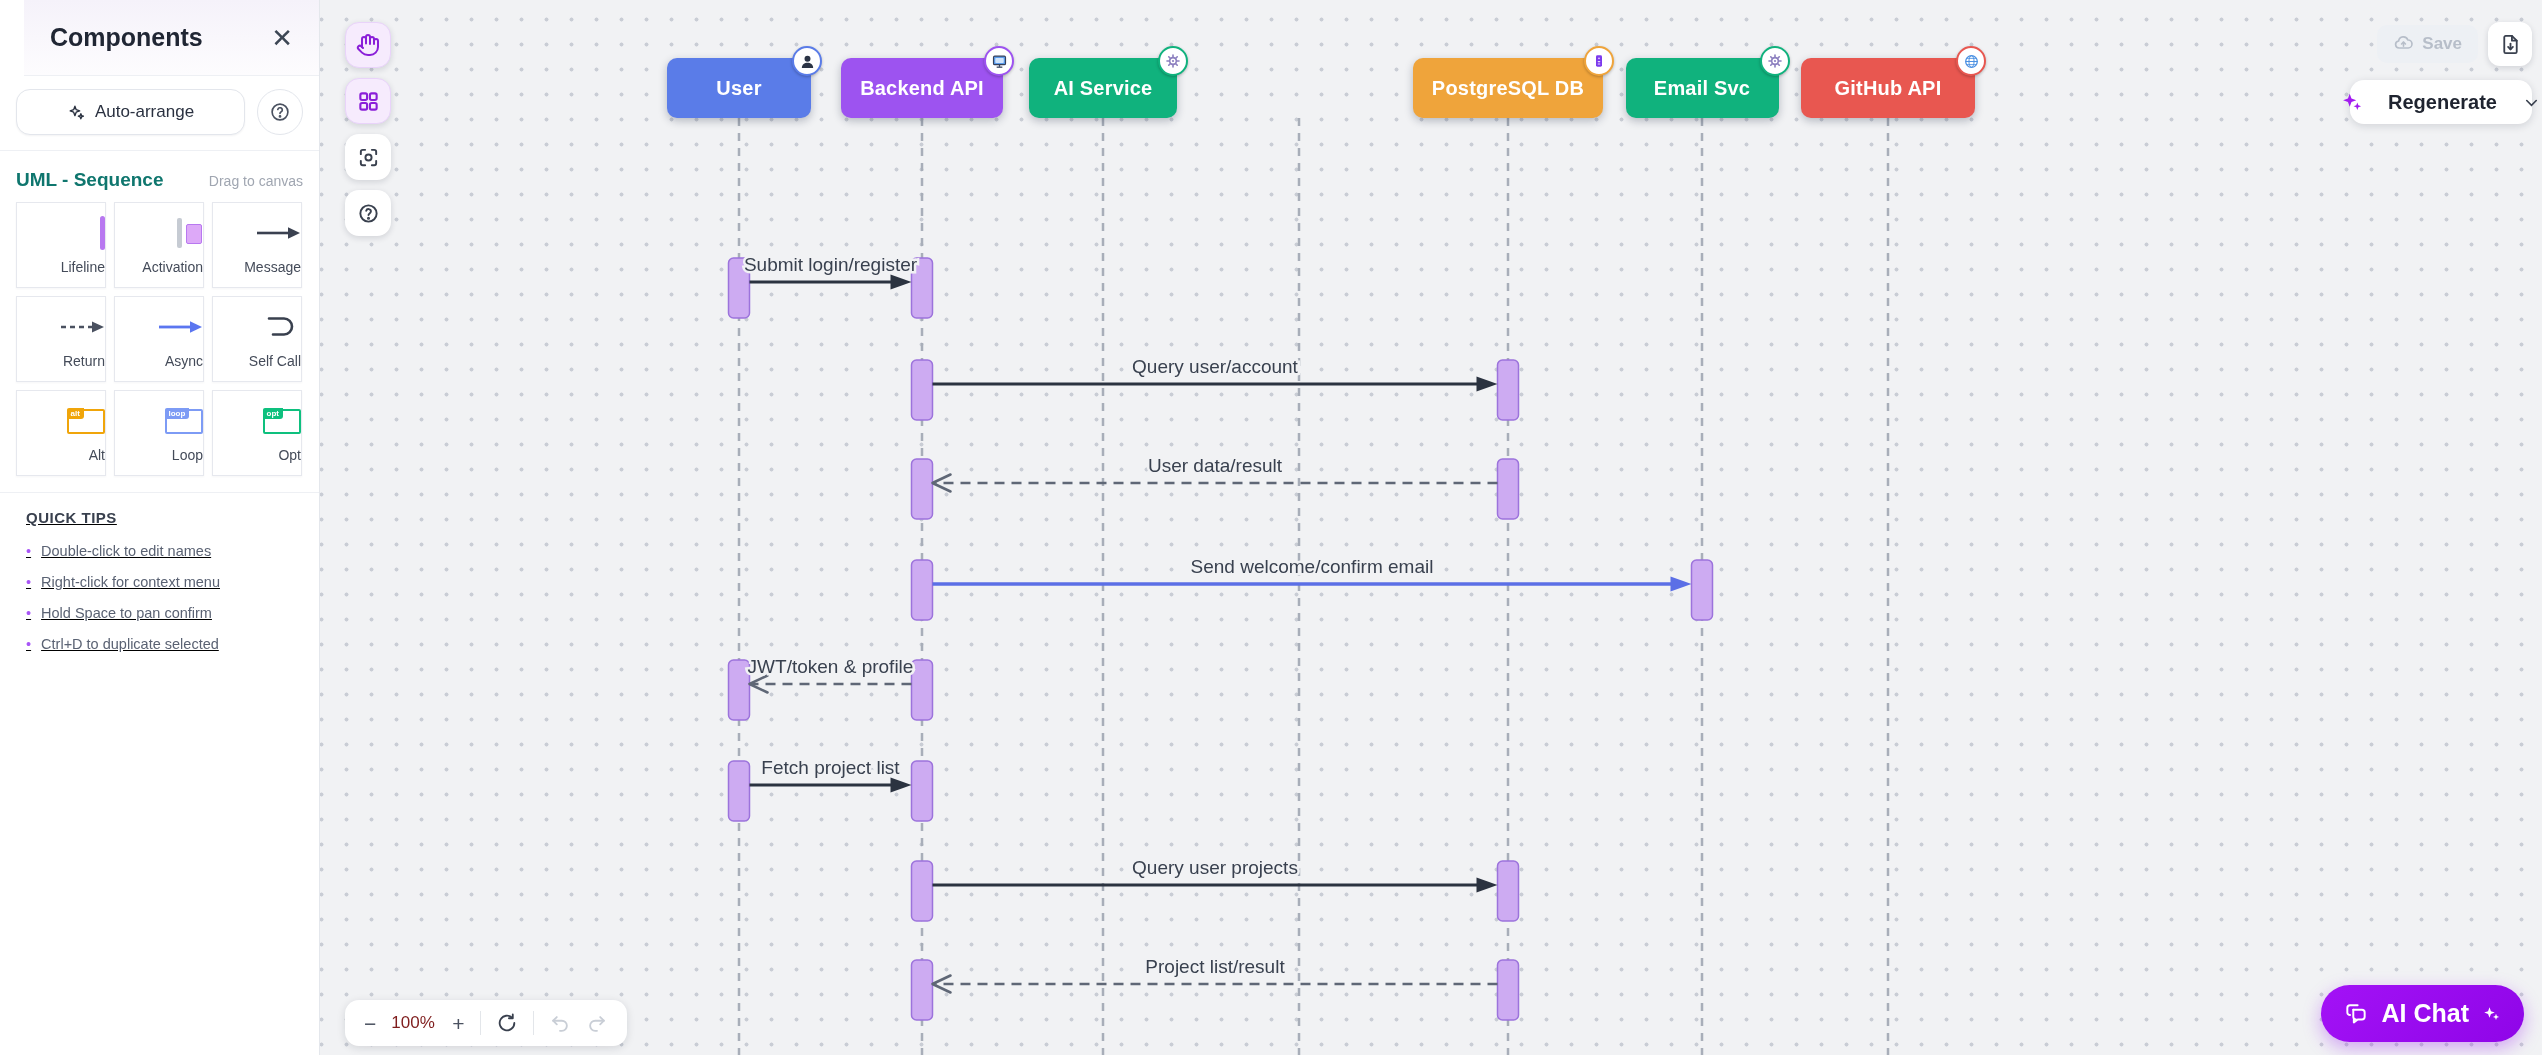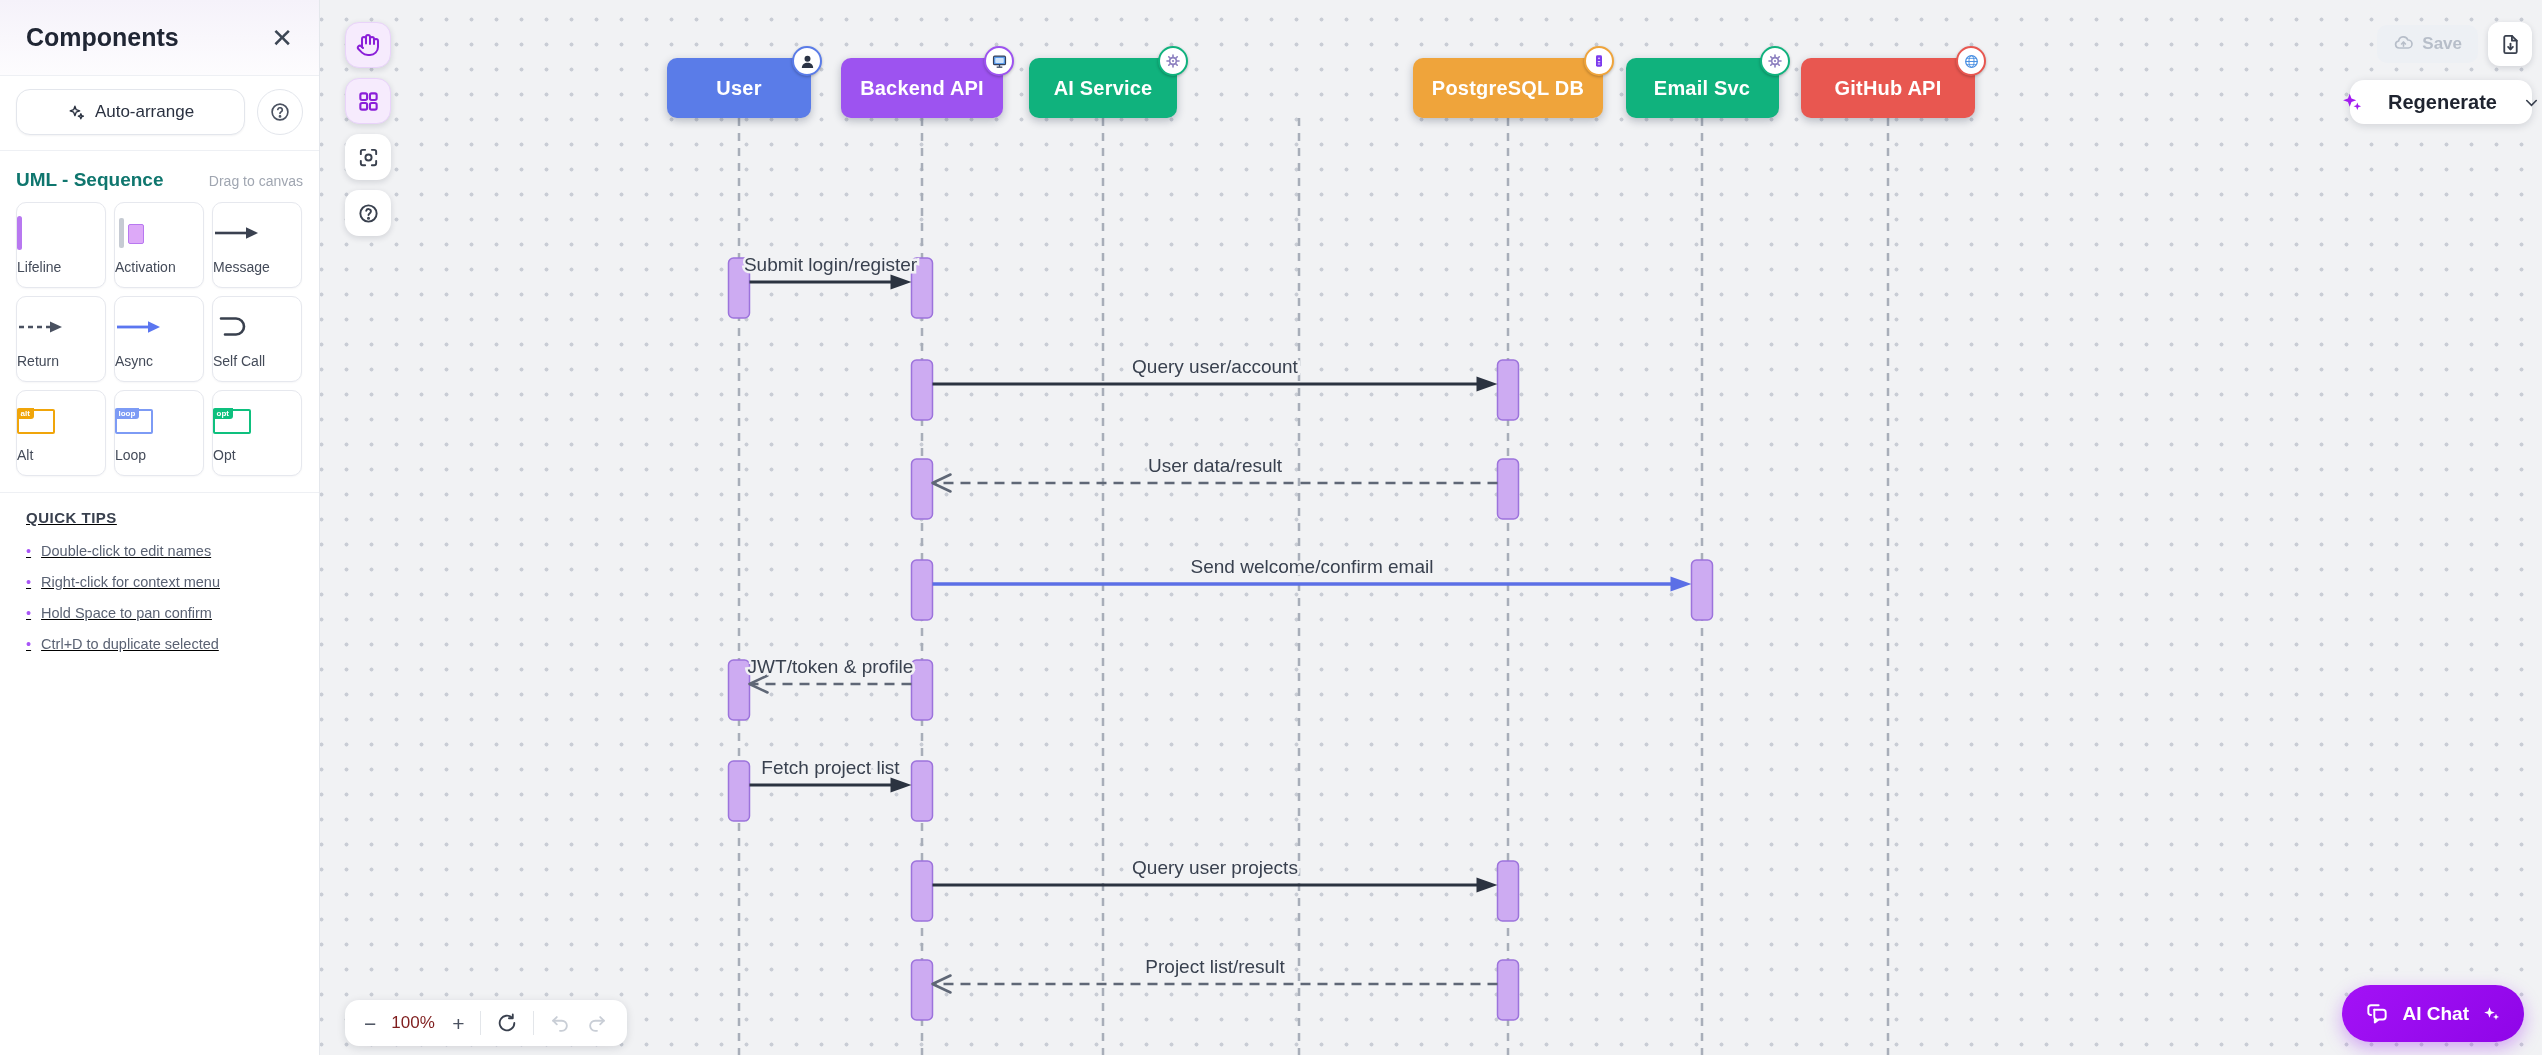--- a/index.html
+++ b/index.html
@@ -21,35 +21,35 @@
   .actor-badge { position:absolute; top:-12px; right:-11px; width:30px; height:30px;
     border-radius:50%; background:#fff; border:2.5px solid #888;
     display:flex; align-items:center; justify-content:center;
     box-shadow:0 1px 3px rgba(0,0,0,.25); }
 
   
   #sidebar { position:absolute; left:0; top:0; bottom:0; width:320px; background:#fff;
     border-right:1px solid #E4E7EC; z-index:30; }
   .sb-header { height:76px; display:flex; align-items:center; justify-content:space-between;
     padding:0 26px; background:linear-gradient(180deg,#F5F2FA,#FDFCFE);
-    border-bottom:1px solid #EEF0F4; }
+    border-bottom:1px solid #EEF0F4;margin-left:24px; }
   .sb-title { font-size:25px; font-weight:700; color:#202634; }
   .sb-close { font-size:26px; color:#3C4654; line-height:1; cursor:pointer; }
   .sb-actions { display:flex; gap:12px; padding:13px 16px 15px; border-bottom:1px solid #EEF0F4; align-items:center; }
   .btn-auto { flex:1; height:46px; border:1px solid #E3E6EC; border-radius:14px; background:#fff;
     display:flex; align-items:center; justify-content:center; gap:9px; font-size:17px;
     color:#2A3140; font-weight:400; box-shadow:0 1px 2px rgba(16,24,40,.05); cursor:pointer; }
   .btn-help { width:46px; height:46px; border:1px solid #E3E6EC; border-radius:50%;
     display:flex; align-items:center; justify-content:center; background:#fff; cursor:pointer; }
   .sb-section-head { display:flex; align-items:baseline; justify-content:space-between; padding:18px 16px 11px; }
   .sb-section-title { font-size:19px; font-weight:700; color:#0f766e; }
   .sb-drag-hint { font-size:14px; color:#A0A6B1; }
   .palette { display:grid; grid-template-columns:repeat(3, 90px); gap:8px; padding:0 16px; }
-  .card { height:86px; border:1px solid #E6E8EE; border-radius:10px; background:#fff;
-    display:flex; flex-direction:column; align-items:flex-start; justify-content:center; gap:8px;
+  .card { height:86px; border:1px solid #E6E8EE; border-radius:0; background:#fff;
+    display:flex; flex-direction:column; align-items:flex-end; justify-content:center; gap:8px;
     box-shadow:0 1px 2px rgba(16,24,40,.04); cursor:grab; }
   .card-icon { height:36px; display:flex; align-items:center; justify-content:center; }
   .card-label { font-size:14px; color:#444B59; }
   .lifeline-glyph { width:5px; height:34px; background:#B878F0; border-radius:3px; }
   .activation-glyph { position:relative; width:30px; height:34px; }
   .activation-glyph .gbar { position:absolute; left:4px; top:2px; width:5px; height:30px; background:#C6CBD3; border-radius:2px; }
   .activation-glyph .psq { position:absolute; left:13px; top:8px; width:16px; height:20px;
     background:#DDA9F8; border:1.5px solid #B878F0; border-radius:2px; }
   .frag { position:relative; width:38px; height:25px; border:2.5px solid var(--c); border-radius:2px; background:#fff; }
   .frag-tag { position:absolute; top:-2.5px; left:-2.5px; background:var(--c); color:#fff;
@@ -81,21 +81,21 @@
   #zoom-bar { position:absolute; left:345px; bottom:9px; height:46px; background:#fff; border-radius:14px;
     box-shadow:0 2px 8px rgba(16,24,40,.13); display:flex; align-items:center; padding:0 19px; gap:15px; z-index:20; }
   .zb-text { font-size:21px; color:#4A5160; cursor:pointer; line-height:1; }
   .zb-level { font-size:17px; color:#7f1d1d; min-width:46px; text-align:left; }
   .zb-sep { width:1px; height:24px; background:#E3E6EA; }
   .zb-ic { display:flex; align-items:center; justify-content:center; cursor:pointer; }
 
   
   #ai-chat { position:absolute; right:18px; bottom:13px; height:57px; padding:0 22px; border-radius:29px;
     background:linear-gradient(135deg,#A312F6,#8F05E8); color:#fff; display:flex; align-items:center;
-    gap:13px; font-size:19px; font-weight:700; box-shadow:0 6px 18px rgba(150,20,240,.35);
+    gap:13px; font-size:25px; font-weight:700; box-shadow:0 6px 18px rgba(150,20,240,.35);
     z-index:20; cursor:pointer; }
 </style>
 </head>
 <body>
 
 <div id="canvas">
   <svg id="diagram-svg" width="2542" height="1055" viewBox="0 0 2542 1055">
       <line x1="739" y1="118" x2="739" y2="1055" stroke="#A8AEB9" stroke-width="2.5" stroke-dasharray="8 7"></line>
       <line x1="922" y1="118" x2="922" y2="1055" stroke="#A8AEB9" stroke-width="2.5" stroke-dasharray="8 7"></line>
       <line x1="1103" y1="118" x2="1103" y2="1055" stroke="#A8AEB9" stroke-width="2.5" stroke-dasharray="8 7"></line>

